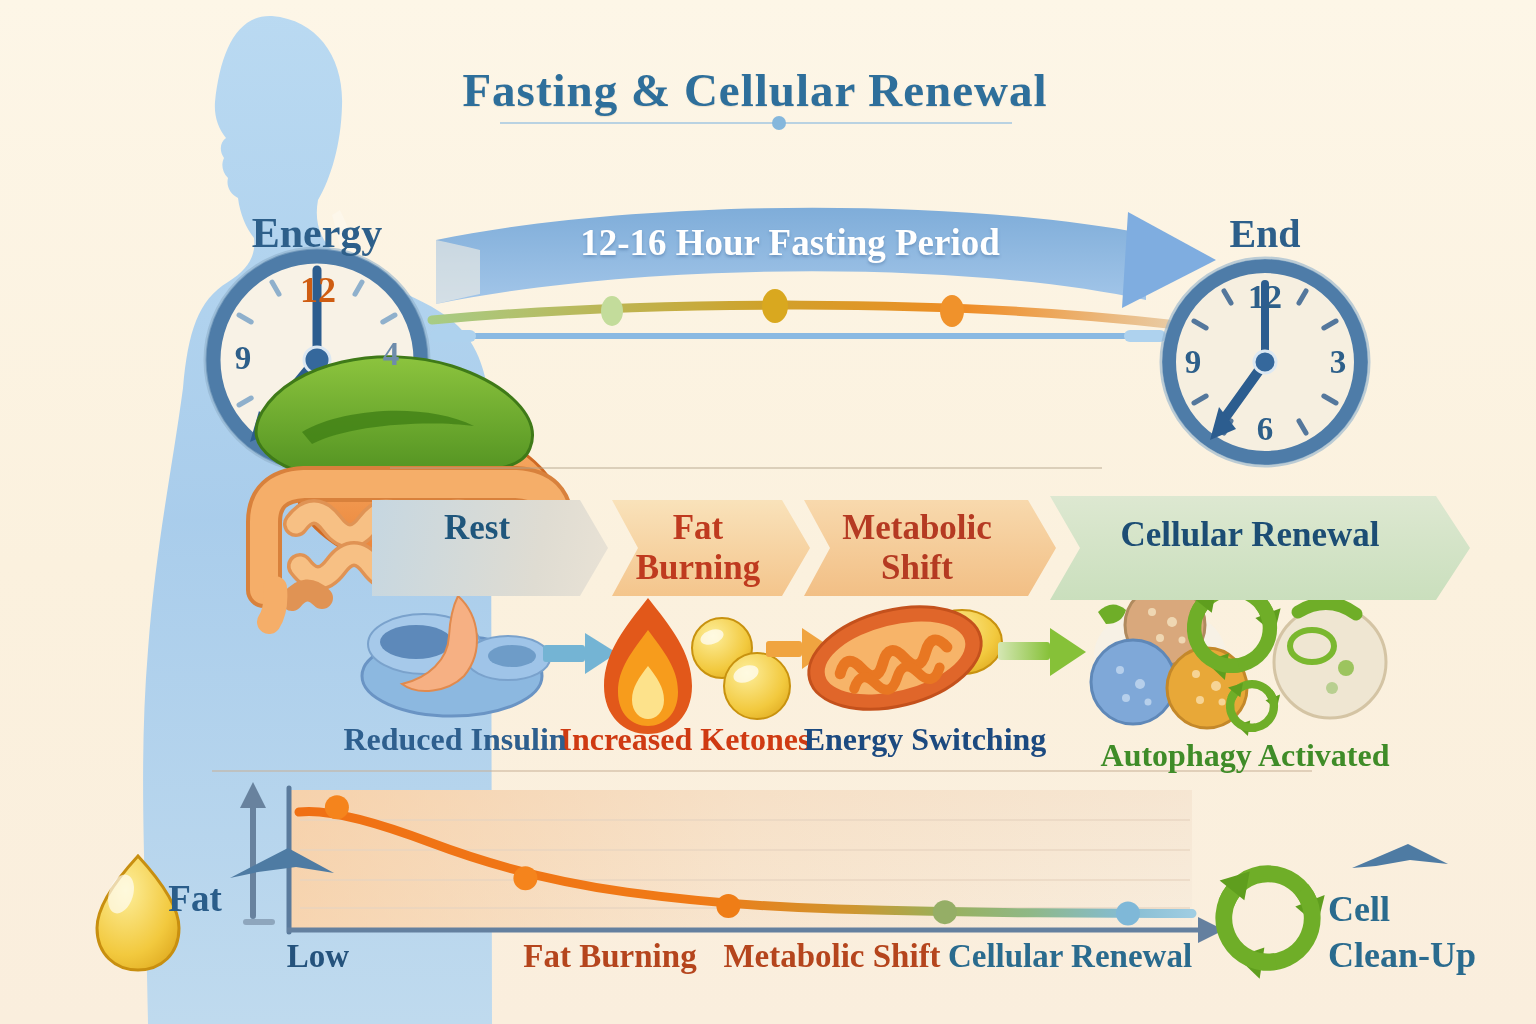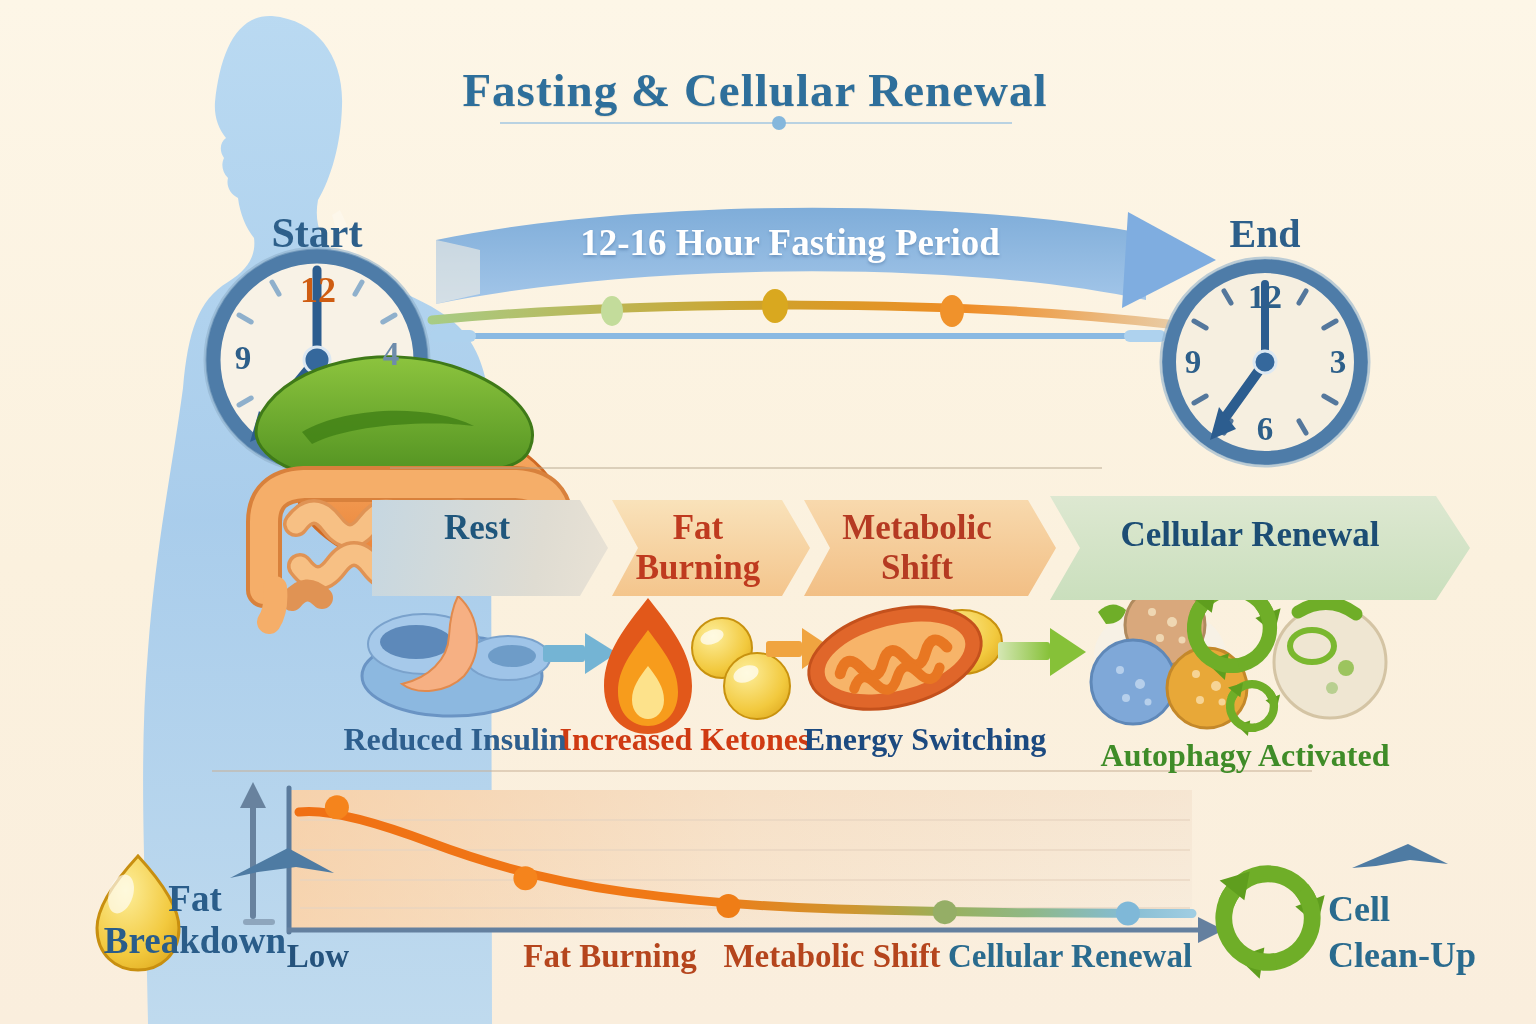--- a/index.html
+++ b/index.html
@@ -311,21 +311,21 @@
   <polygon points="230,878 288,848 334,873 296,867 258,872" fill="#4e7ba3"></polygon>
 
   <use href="#recycle" transform="translate(1268,918) scale(1.05)"></use>
   <polygon points="1352,868 1408,844 1448,864 1410,860 1376,866" fill="#4e7ba3"></polygon>
 </svg>
 
   <div class="t center" id="title">Fasting &amp; Cellular Renewal</div>
   <div id="underline"></div>
   <div id="underline-dot"></div>
 
-  <div class="t center" id="start-label">Start</div>
+  <div class="t center" id="start-label">Energy</div>
   <div class="t center" id="end-label">End</div>
   <div class="t center" id="banner-text">12-16 Hour Fasting Period</div>
 
   <div class="t center clock-num" id="sc12">12</div>
   <div class="t center clock-num" id="sc9">9</div>
   <div class="t center clock-num" id="sc4">4</div>
   <div class="t center clock-num" id="ec12">12</div>
   <div class="t center clock-num" id="ec3">3</div>
   <div class="t center clock-num" id="ec6">6</div>
   <div class="t center clock-num" id="ec9">9</div>
@@ -358,19 +358,18 @@
   <div class="t center sub-label" id="sub3">Energy Switching</div>
   <div class="t center sub-label" id="sub4">Autophagy Activated</div>
 
   <div class="t axis-label" id="xl0">Low</div>
   <div class="t axis-label" id="xl1">Fat Burning</div>
   <div class="t axis-label" id="xl2">Metabolic Shift</div>
   <div class="t axis-label" id="xl3">Cellular Renewal</div>
 
   <div class="t center" id="fat-breakdown">
     <div>Fat</div>
-    <div>Breakdown</div>
   </div>
   <div class="t" id="cell-cleanup">
     <div>Cell</div>
     <div>Clean-Up</div>
   </div>
 </div>
 
 </body></html>

